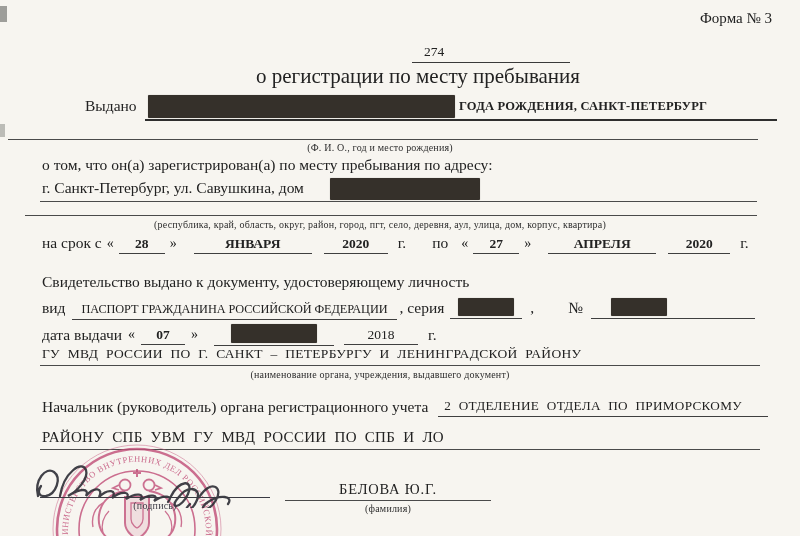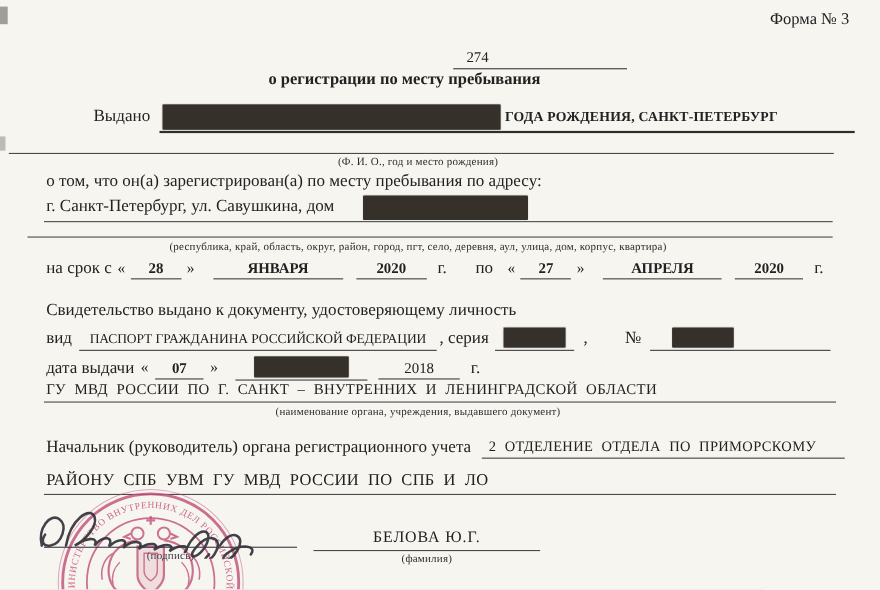--- a/index.html
+++ b/index.html
@@ -12,21 +12,21 @@
   .cap{font-size:10px;color:#2d2d2d;text-align:center;letter-spacing:0.2px;}
   .rule{border-top:1.5px solid #4a4a4a;height:0;}
   .redact{background:#35302a;border-radius:1px;box-shadow:0 0 1px rgba(0,0,0,.4);}
   .ucell{border-bottom:1.5px solid #3f3f3f;text-align:center;}
   .caps{letter-spacing:0.3px;word-spacing:4px;}
 
   #form-label{top:10px;right:28px;font-size:15px;}
   #title{left:252px;top:42px;font-size:17px;letter-spacing:2.5px;}
   #number-cell{left:412px;top:40px;width:158px;height:23px;border-bottom:1.5px solid #3a3a3a;
                font-size:13.5px;padding-left:12px;box-sizing:border-box;line-height:23px;}
-  #subtitle{left:244px;top:64px;font-size:15px;font-weight:bold;}
+  #subtitle{left:256px;top:64px;font-size:21px;}
 
   #issued-label{left:85px;top:97px;font-size:15.5px;}
   #redaction-name{left:148px;top:95px;width:307px;height:23px;}
   #issued-suffix{left:459px;top:99px;font-size:12.5px;font-weight:bold;letter-spacing:0.2px;}
   #issued-underline{left:145px;top:119px;width:632px;border-top:2px solid #2e2e2e;}
   #rule-fio{left:8px;top:139px;width:750px;}
   #caption-fio{left:100px;top:142px;width:560px;}
 
   #statement{left:42px;top:156px;font-size:15.5px;}
   #address-line{left:42px;top:179px;font-size:15.5px;}
@@ -148,21 +148,21 @@
   <div class="abs" id="issue-row">
     <span>дата выдачи</span>
     <span class="q">«</span>
     <span class="ucell day">07</span>
     <span class="q">»</span>
     <span class="ucell blk"><span class="redact inline-redact" style="width:86px;height:19px;"></span></span>
     <span class="ucell yr">2018</span>
     <span>г.</span>
   </div>
 
-  <div class="abs caps" id="authority">ГУ МВД РОССИИ ПО Г. САНКТ – ВНУТРЕННИХ И ЛЕНИНГРАДСКОЙ ОБЛАСТИ</div>
+  <div class="abs caps" id="authority">ГУ МВД РОССИИ ПО Г. САНКТ – ПЕТЕРБУРГУ И ЛЕНИНГРАДСКОЙ РАЙОНУ</div>
   <div class="abs rule" id="auth-line"></div>
   <div class="abs cap" id="caption-auth">(наименование органа, учреждения, выдавшего документ)</div>
 
   <div class="abs" id="registrar-row">
     <span class="lbl">Начальник (руководитель) органа регистрационного учета</span>
     <span class="org caps">2 ОТДЕЛЕНИЕ ОТДЕЛА ПО ПРИМОРСКОМУ</span>
   </div>
   <div class="abs caps" id="registrar-line2">РАЙОНУ СПБ УВМ ГУ МВД РОССИИ ПО СПБ И ЛО</div>
   <div class="abs rule" id="reg-line"></div>
 

